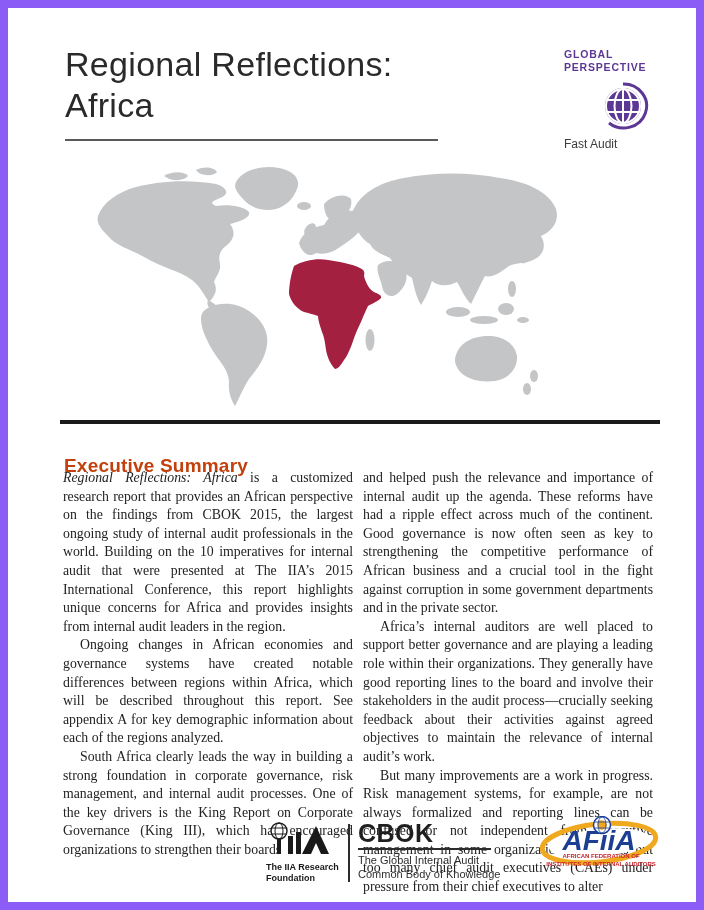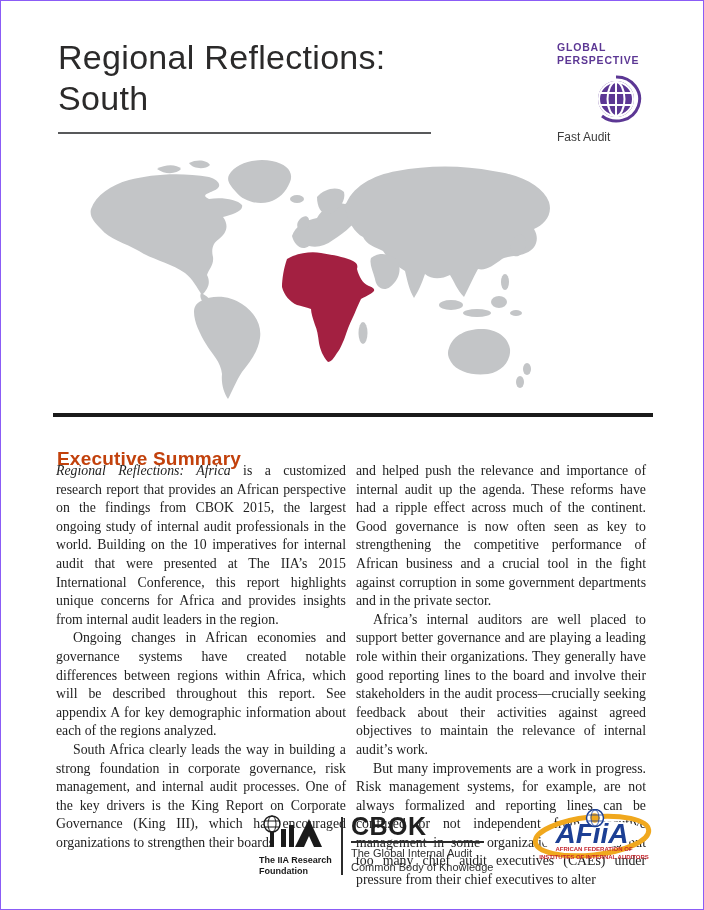--- a/index.html
+++ b/index.html
@@ -1,21 +1,21 @@
 <!DOCTYPE html>
 <html><head>
 <meta charset="utf-8">
 <style>
   html,body{margin:0;padding:0;background:#000;}
   .page{
     position:relative;
     width:704px;height:910px;
     box-sizing:border-box;
     background:#fff;
-    border:1px solid #8b5cf6;
+    border:8px solid #8b5cf6;
     overflow:hidden;
     font-family:"Liberation Sans", sans-serif;
   }
   
   .title{
     position:absolute;left:57px;top:36px;width:440px;
     font-size:34px;line-height:41px;font-weight:500;
     color:#2b2a2a;letter-spacing:.3px;
   }
   .title-rule{
@@ -64,21 +64,21 @@
   .cbok-sub{font-size:11px;color:#2e2e2e;line-height:13.5px;}
   .afiia-block{position:absolute;left:530px;top:2px;width:122px;}
 </style>
 </head>
 <body>
 
 <div class="page">
 
   <div class="title">
     <div>Regional Reflections:</div>
-    <div>South</div>
+    <div>Africa</div>
   </div>
   <div class="title-rule"></div>
 
   <div class="badge">
     <div class="badge-label accent-purple" style="color: rgb(92, 55, 148);">
       <div>GLOBAL</div>
       <div>PERSPECTIVE</div>
     </div>
     <svg class="badge-globe" width="54" height="52" viewBox="0 0 54 52">
       <g class="stroke-purple" fill="none" stroke="#5C3794" stroke-width="3">

